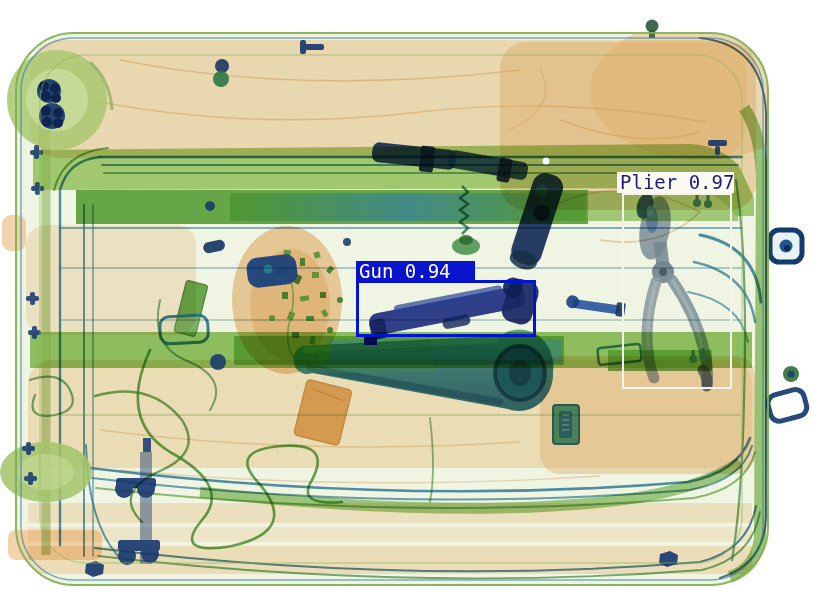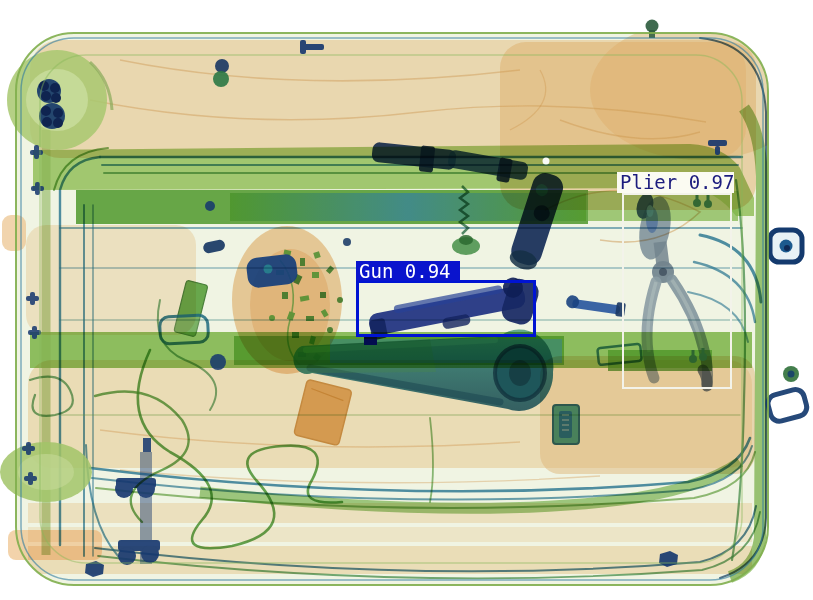--- a/index.html
+++ b/index.html
@@ -321,21 +321,21 @@
     <g fill="none">
       <rect x="16" y="33" width="752" height="552" rx="58" stroke="#7fae4c" stroke-width="2" opacity="0.9"></rect>
       <rect x="21" y="38" width="742" height="542" rx="53" stroke="#2f7ca0" stroke-width="1.5" opacity="0.6"></rect>
       <rect x="40" y="55" width="702" height="508" rx="46" stroke="#88b858" stroke-width="1.5" opacity="0.45"></rect>
     </g>
   </svg>
 
   <div id="detection-layer">
     <div class="det">
       <div class="det-box" style="left: 356px; top: 280px; width: 180px; height: 57px; border: 3px solid rgb(0, 20, 210);"></div>
-      <div class="det-label" style="left: 356px; top: 261px; width: 104px; height: 20px; background: rgb(10, 20, 205); color: rgb(255, 255, 255);">Gun 0.94</div>
+      <div class="det-label" style="left: 356px; top: 261px; width: 119px; height: 20px; background: rgb(10, 20, 205); color: rgb(255, 255, 255);">Gun 0.94</div>
     </div>
 
     <div class="det">
       <div class="det-box" style="left: 622px; top: 193px; width: 110px; height: 196px; border: 2px solid rgb(243, 243, 234);"></div>
       <div class="det-label" style="left: 617px; top: 172px; width: 117px; height: 21px; background: rgb(251, 251, 242); color: rgb(28, 28, 126);">Plier 0.97</div>
     </div>
   </div>
 
 </div>
 

